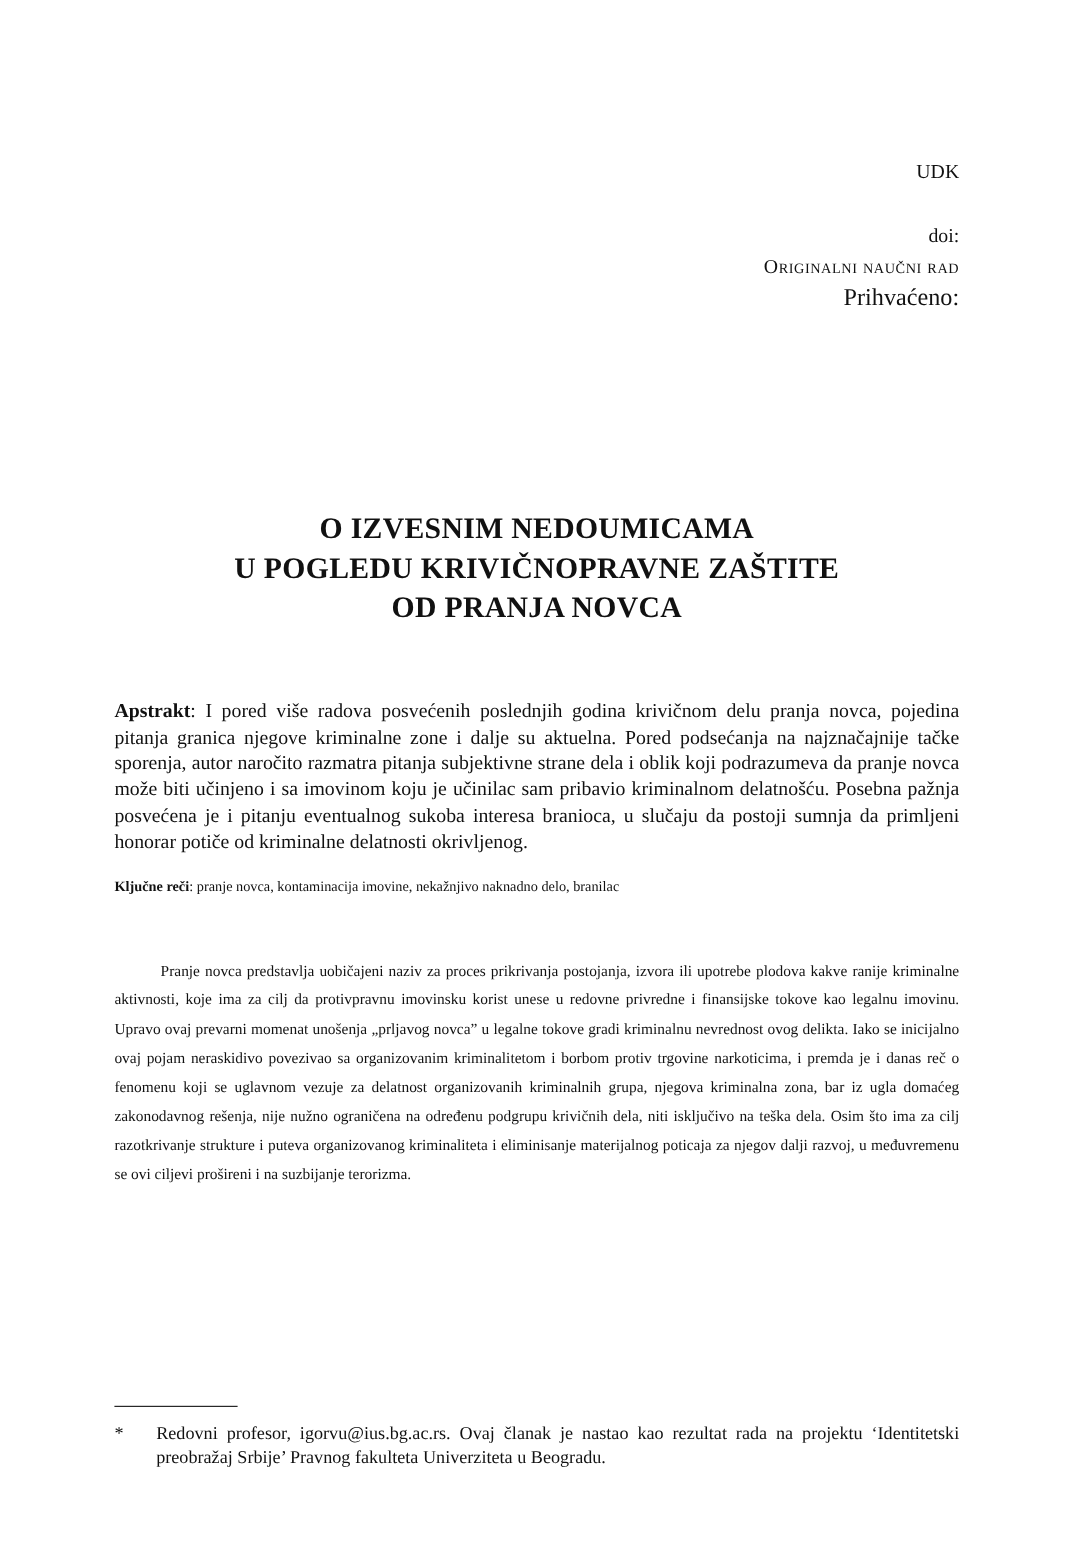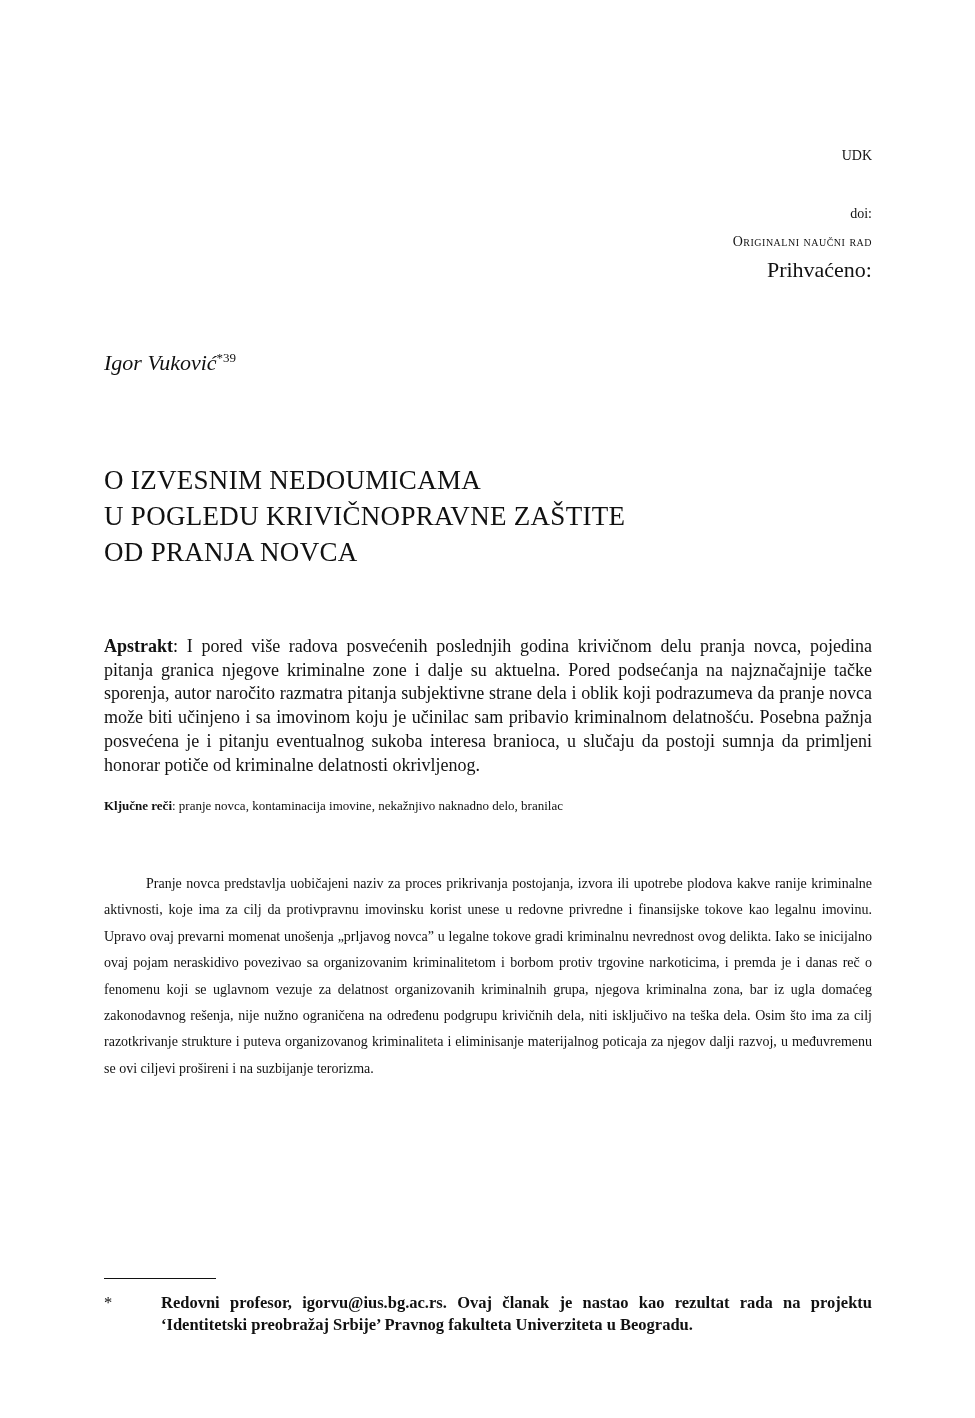--- a/index.html
+++ b/index.html
@@ -1,46 +1,45 @@
 <!DOCTYPE html>
 <html><head>
 <meta charset="utf-8">
 <style>
   html, body { margin: 0; padding: 0; background: #ffffff; }
   body { width: 975px; height: 1418px; position: relative; overflow: hidden;
          font-family: "Liberation Serif", "DejaVu Serif", serif; color: #111; }
   .abs { position: absolute; }
-  .right { right: 103px; text-align: right; font-size: 14px; line-height: 28px; }
+  .right { right: 103px; text-align: right; font-size: 18px; line-height: 28px; }
   .smallcaps { font-variant: small-caps; letter-spacing: 0.5px; }
   .author { left: 104px; top: 343px; font-size: 22px; line-height: 29px; }
   .author i { font-style: italic; }
   .author sup { font-size: 13px; }
-  .title { left: 104px; width: 768px; top: 462px; 
-           font-size: 27px; line-height: 36px; font-weight: normal; letter-spacing: 0.3px; }
+  .title { left: 104px; width: 768px; top: 462px; text-align: center;
+           font-size: 27px; line-height: 36px; font-weight: bold; letter-spacing: 0.3px; }
   .abstract { left: 104px; width: 768px; top: 603px; font-size: 18px; line-height: 23.7px;
               text-align: justify; margin-top: 32px; }
   .abstract b { font-weight: bold; }
   .keywords { left: 104px; width: 768px; top: 794px; font-size: 13px; line-height: 24px; }
   .body { left: 104px; width: 768px; top: 871px; font-size: 14px; line-height: 26.4px;
           text-align: justify; text-indent: 42px; hyphens: auto; }
   .rule { left: 104px; top: 1278px; width: 112px; border-top: 1px solid #111; }
   .fn { left: 104px; width: 768px; top: 1292px; font-size: 16.5px; line-height: 22px; }
   .fn-mark { position: absolute; left: 0; top: 0; }
-  .fn-text { margin-left: 57px; text-align: justify; font-weight: bold; }
+  .fn-text { margin-left: 38px; text-align: justify; }
 </style>
 </head>
 <body>
 
 <div class="abs right" style="top:142px;">UDK</div>
 <div class="abs right" style="top:200px;">doi:</div>
 <div class="abs right smallcaps" style="top:228px;">Originalni naučni rad</div>
 <div class="abs right" style="top:256px; font-size:22px;">Prihvaćeno:</div>
 
 <div class="abs author">
-  <div><i>Igor Vuković</i><sup>*39</sup></div>
 </div>
 
 <div class="abs title">
   <div>O IZVESNIM NEDOUMICAMA</div>
   <div>U POGLEDU KRIVIČNOPRAVNE ZAŠTITE</div>
   <div>OD PRANJA NOVCA</div>
 </div>
 
 <div class="abs abstract"><b>Apstrakt</b><span>: I pored više radova posvećenih poslednjih godina krivičnom delu pranja novca, pojedina pitanja granica njegove kriminalne zone i dalje su aktuelna. Pored podsećanja na najznačajnije tačke sporenja, autor naročito razmatra pitanja subjektivne strane dela i oblik koji podrazumeva da pranje novca može biti učinjeno i sa imovinom koju je učinilac sam pribavio kriminalnom delatnošću. Posebna pažnja posvećena je i pitanju eventualnog sukoba interesa branioca, u slučaju da postoji sumnja da primljeni honorar potiče od kriminalne delatnosti okrivljenog.</span></div>
 

